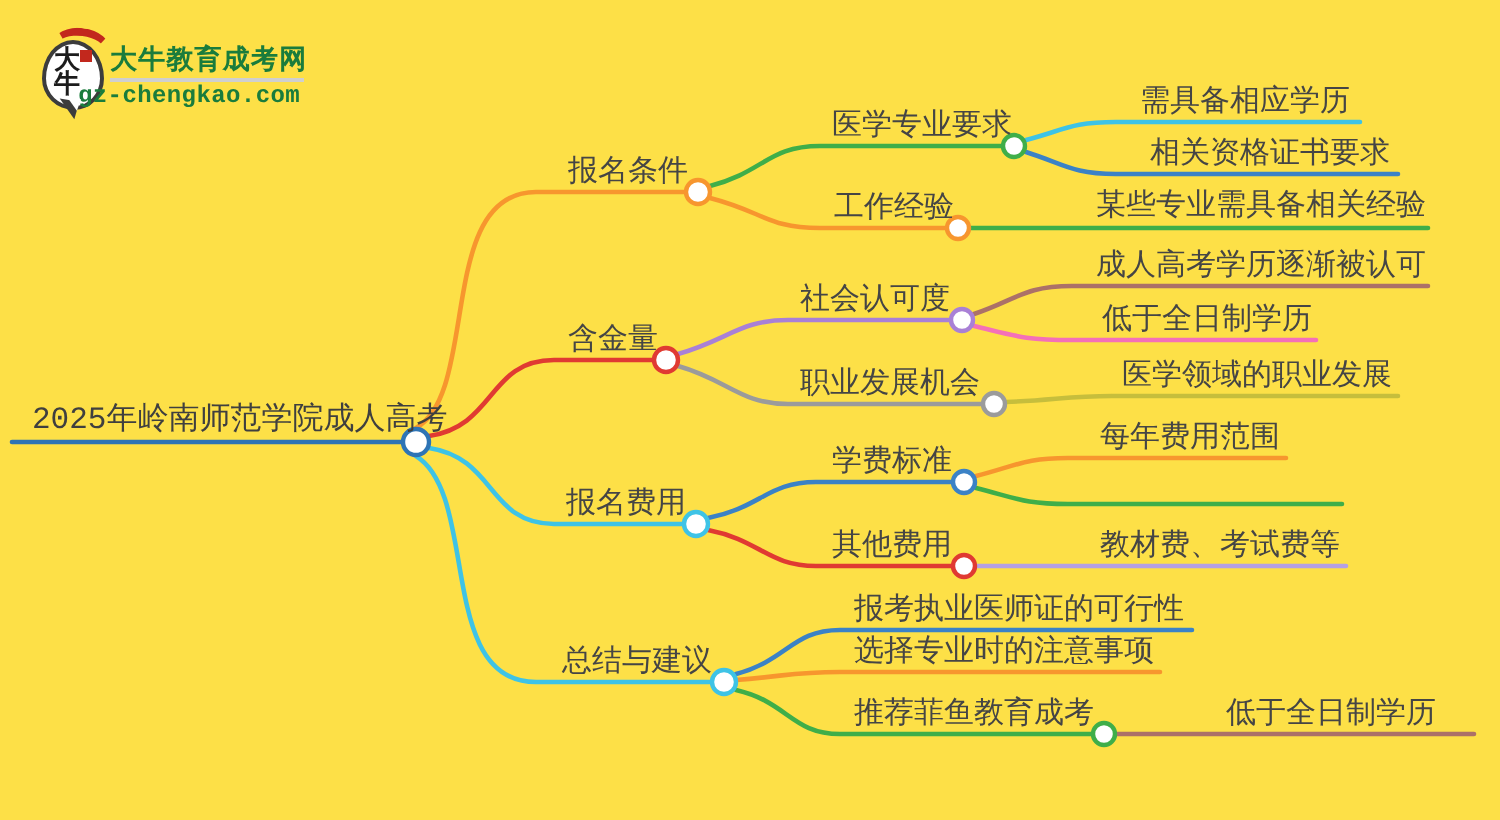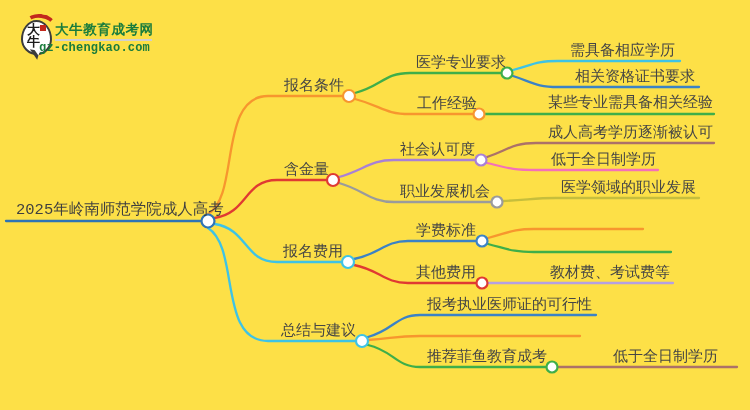--- a/index.html
+++ b/index.html
@@ -108,21 +108,23 @@
 
   <div class="lbl" style="left:284px;top:161px">含金量</div>
   <div class="lbl" style="left:400px;top:141px">社会认可度</div>
   <div class="lbl" style="left:548px;top:124px">成人高考学历逐渐被认可</div>
   <div class="lbl" style="left:551px;top:151px">低于全日制学历</div>
   <div class="lbl" style="left:400px;top:183px">职业发展机会</div>
   <div class="lbl" style="left:561px;top:179px">医学领域的职业发展</div>
 
   <div class="lbl" style="left:283px;top:243px">报名费用</div>
   <div class="lbl" style="left:416px;top:222px">学费标准</div>
+  <div class="lbl" style="left:550px;top:210px">每年费用范围</div>
   <div class="lbl" style="left:416px;top:264px">其他费用</div>
   <div class="lbl" style="left:281px;top:322px">总结与建议</div>
 
   <div class="lbl" style="left:550px;top:264px">教材费、考试费等</div>
   <div class="lbl" style="left:427px;top:296px">报考执业医师证的可行性</div>
+  <div class="lbl" style="left:427px;top:317px">选择专业时的注意事项</div>
   <div class="lbl" style="left:427px;top:348px">推荐菲鱼教育成考</div>
   <div class="lbl" style="left:613px;top:348px">低于全日制学历</div>
 
 </div>
 
 </body></html>

